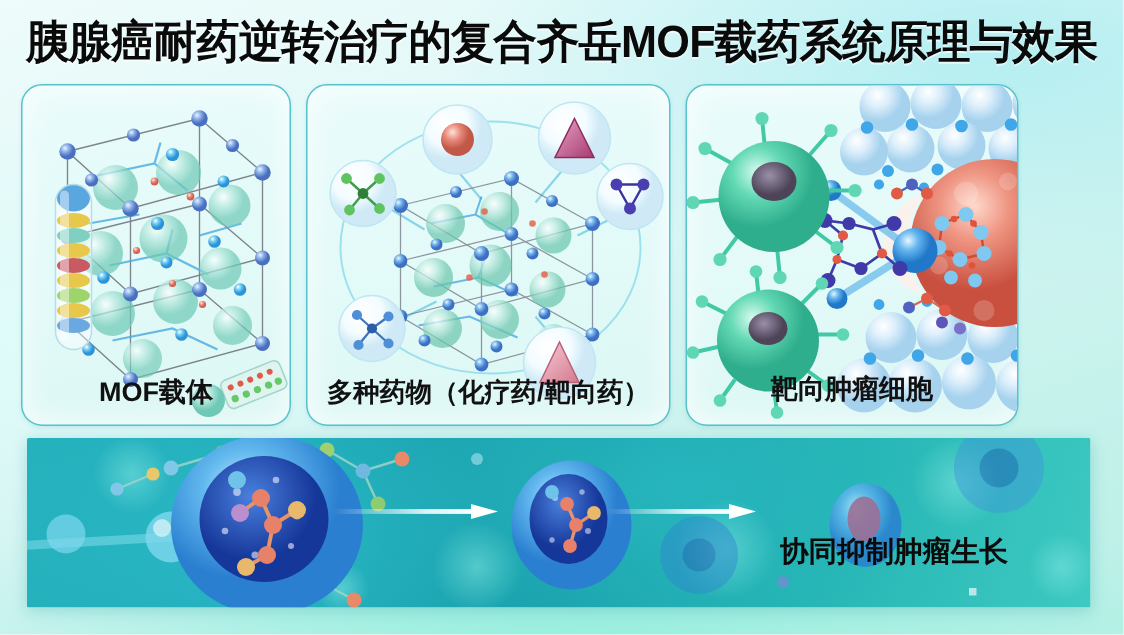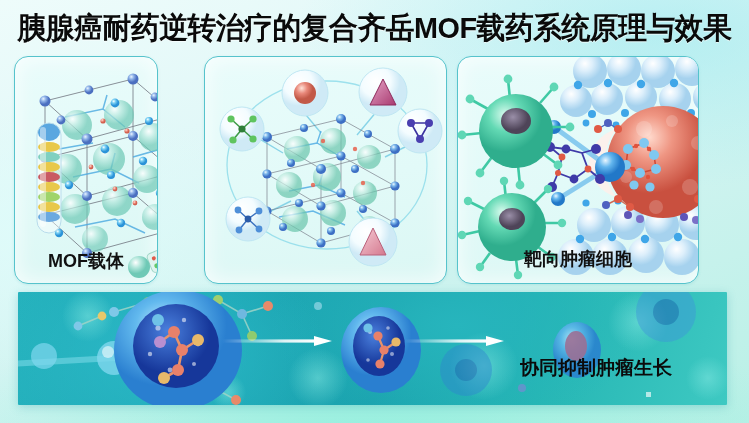--- a/index.html
+++ b/index.html
@@ -28,23 +28,23 @@
   }
 
   
   .panel{
     position:absolute; top:56px; height:228px;
     border:1.6px solid #56c3cc; border-radius:14px;
     background: linear-gradient(170deg,#e9fcfb 0%, #e2faf8 55%, #dbf7f4 100%);
     overflow:hidden;
     box-shadow: inset 0 0 22px rgba(255,255,255,.85), 0 1px 3px rgba(60,160,170,.14);
   }
-  #panel-mof   { left:14px;  width:144px; }
+  #panel-mof   { left:14px;  width:180px; }
   #panel-drugs { left:204px; width:243px; }
-  #panel-target{ left:457px; width:242px; }
+  #panel-target{ left:457px; width:222px; }
 
   .caption{
     position:absolute; left:0; bottom:10px; width:100%;
     text-align:center; font-size:18px; font-weight:bold; color:#111;
     letter-spacing:0px; white-space:nowrap;
   }
   #panel-drugs .caption{font-size:17.5px;}
   #panel-target .caption{bottom:12px;}
 
   
@@ -345,20 +345,21 @@
         <circle cx="43" cy="162" r="3.4" fill="#2d5ca8"></circle>
         <g fill="#4f8fd8">
             <circle cx="33" cy="153" r="3.4"></circle>
             <circle cx="54" cy="154" r="3.4"></circle>
             <circle cx="34" cy="173" r="3.4"></circle>
             <circle cx="54" cy="172" r="3.4"></circle>
           </g>
       </g>
     </svg>
   </div>
+  <div class="caption">多种药物（化疗药/靶向药）</div>
 </div>
 
 <div class="panel" id="panel-target">
   <div class="stage">
     <svg width="278" height="228" viewBox="0 0 278 228">
       <defs>
         <radialGradient id="t-green" cx="35%" cy="28%">
           <stop offset="0%" stop-color="#d9fbee"></stop>
             <stop offset="45%" stop-color="#63d9b4"></stop>
             <stop offset="100%" stop-color="#2fae8d"></stop>

